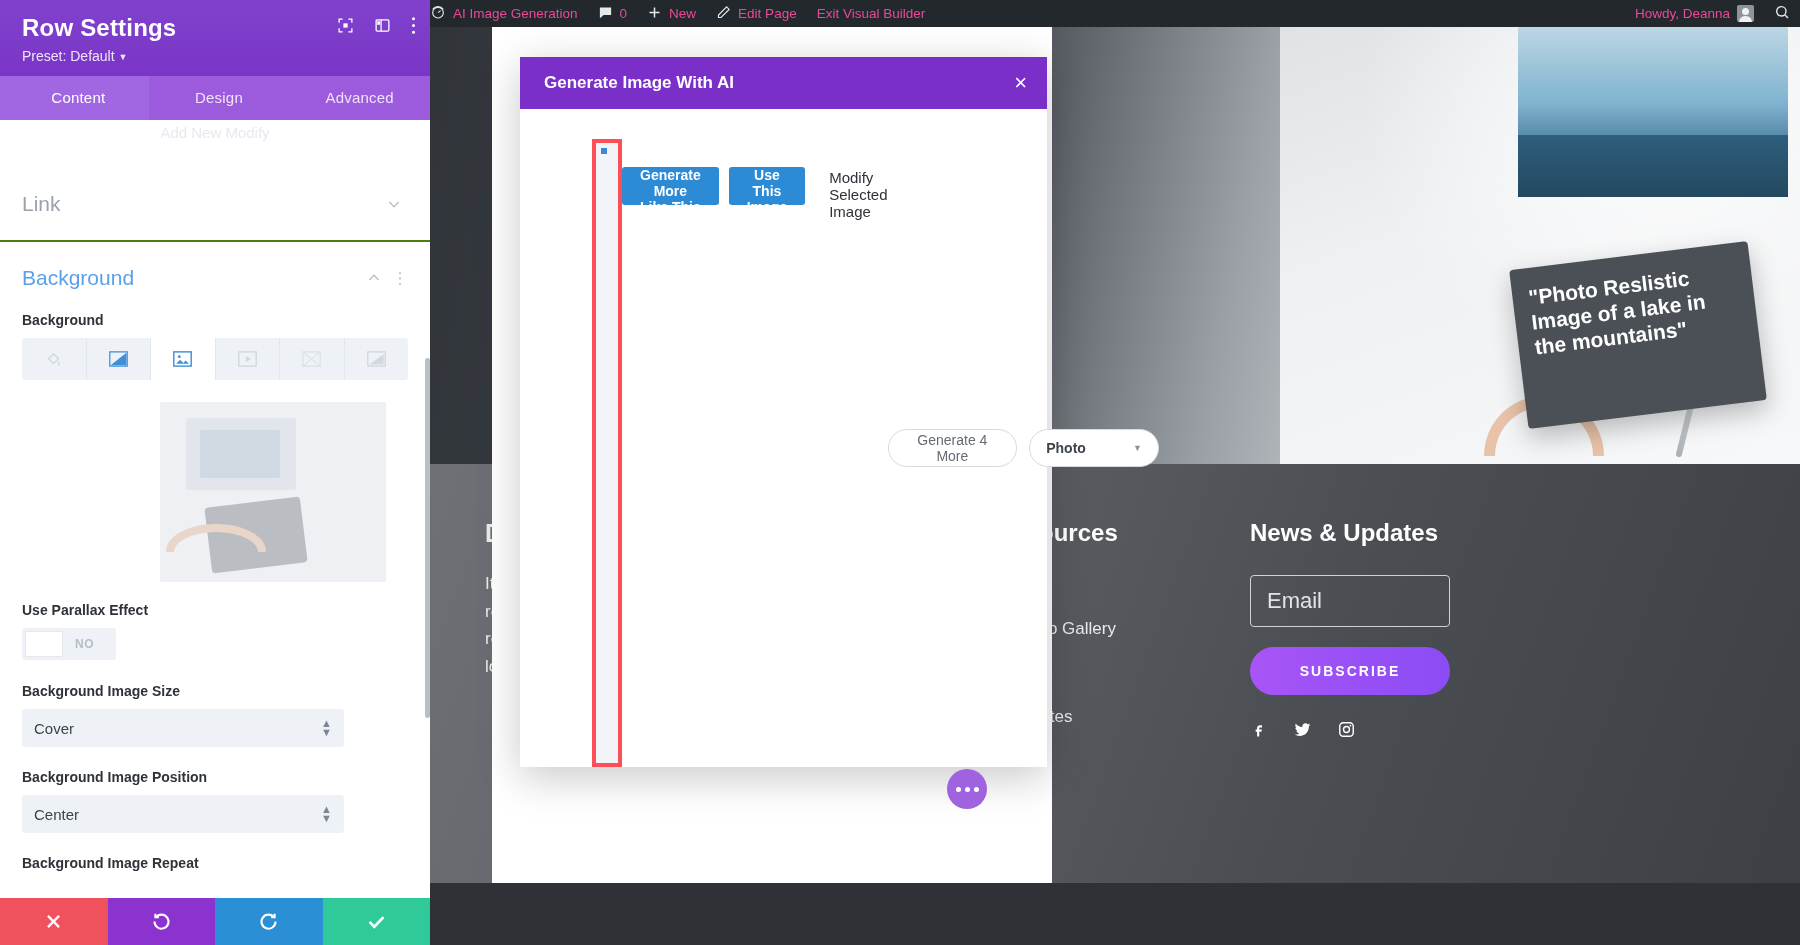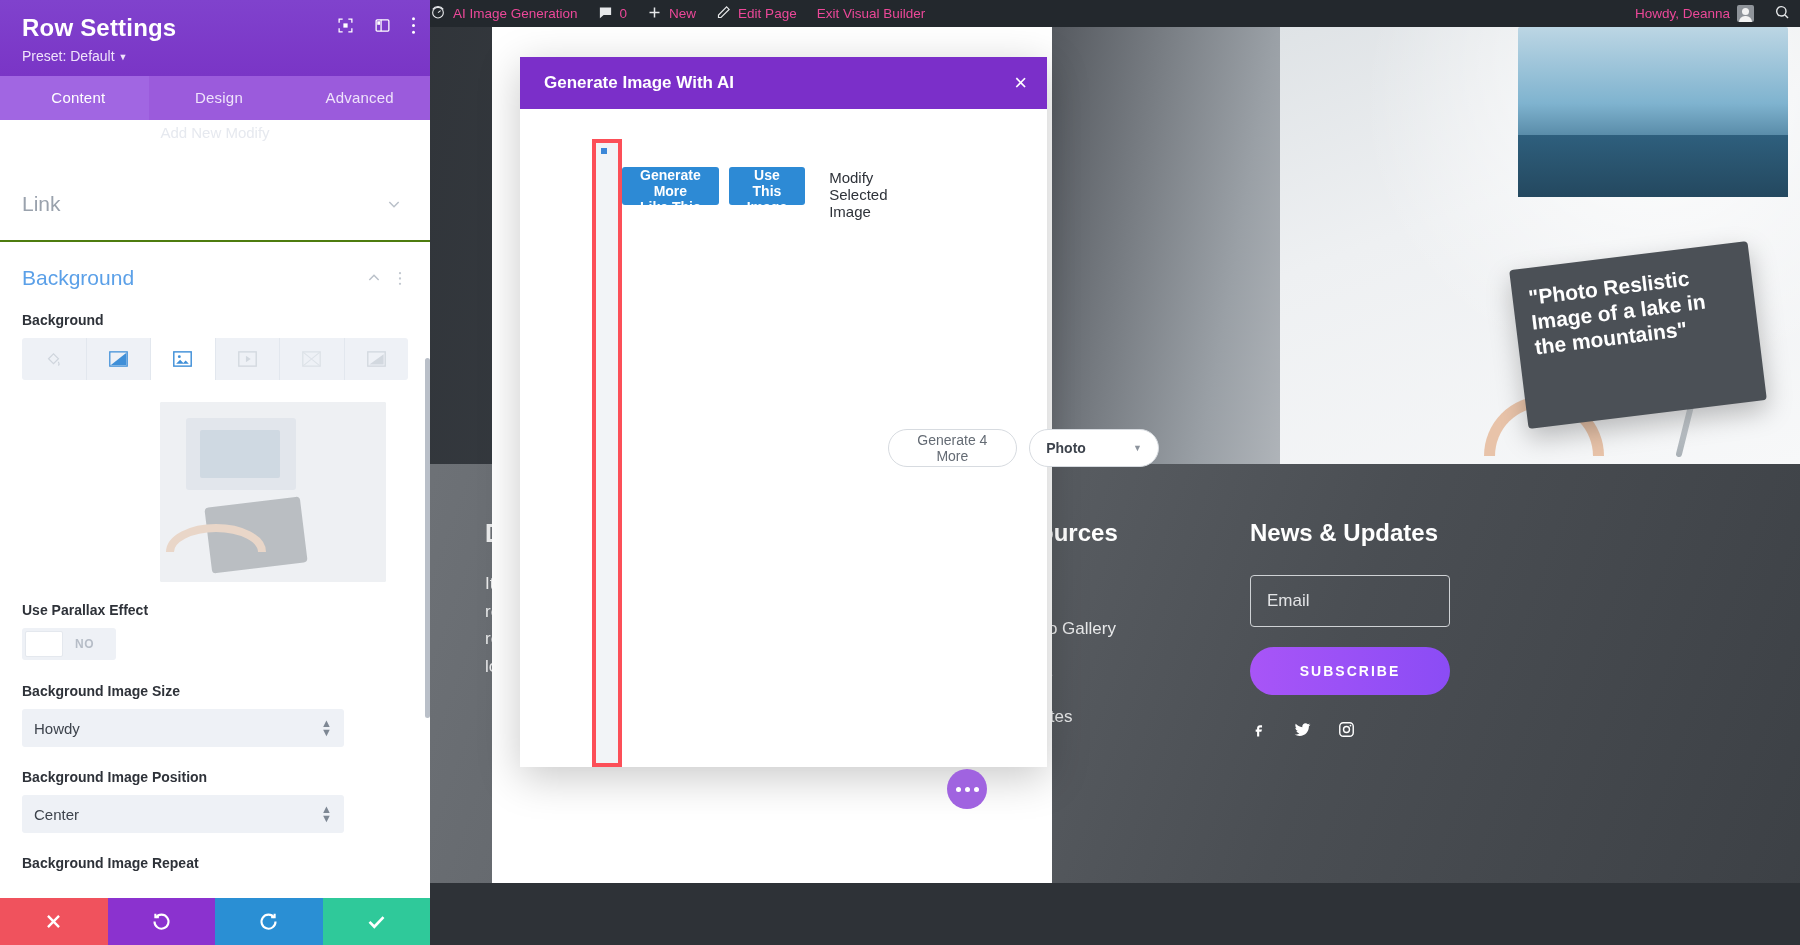--- a/index.html
+++ b/index.html
@@ -150,21 +150,21 @@
   .dark-strip {
     position: absolute; left: 0; bottom: 0; width: 100%; height: 62px;
     background: #2e3237;
   }
   .body-copy { position:absolute; color:#e9eaeb; }
   .body-copy h2 { font-size: 25px; font-weight: bold; margin-bottom: 22px; }
   .body-copy p { font-size: 17px; line-height: 1.62; width: 300px; }
 
   .email-input {
     width: 200px; height: 52px; border: 1px solid #cfd2d5; border-radius: 4px;
-    display: flex; align-items: center; padding: 0 16px; color: #e3e4e6; font-size: 17px;
+    display: flex; align-items: center; padding: 0 16px; color: #e3e4e6; font-size: 22px;
     background: transparent;
   }
   .subscribe {
     margin-top: 20px; width: 200px; height: 48px; border-radius: 26px;
     background: linear-gradient(90deg,#a855f7,#8b4cf5);
     color: #fff; font-size: 14px; font-weight: bold; letter-spacing: 2px;
     display: flex; align-items: center; justify-content: center; cursor: pointer;
   }
   .socials { margin-top: 26px; display: flex; gap: 26px; color: #fff; }
   .socials svg { display: block; }
@@ -585,21 +585,21 @@
         <div class="lbl">Use Parallax Effect</div>
         <div class="toggle">
           <span class="knob"></span>
           <span class="tval">NO</span>
         </div>
       </div>
 
       <div class="blk" style="padding-top:22px;">
         <div class="lbl">Background Image Size</div>
         <div class="select">
-          <span>Howdy</span>
+          <span>Cover</span>
           <span class="updown">▲<br>▼</span>
         </div>
       </div>
 
       <div class="blk" style="padding-top:22px;">
         <div class="lbl">Background Image Position</div>
         <div class="select">
           <span>Center</span>
           <span class="updown">▲<br>▼</span>
         </div>

